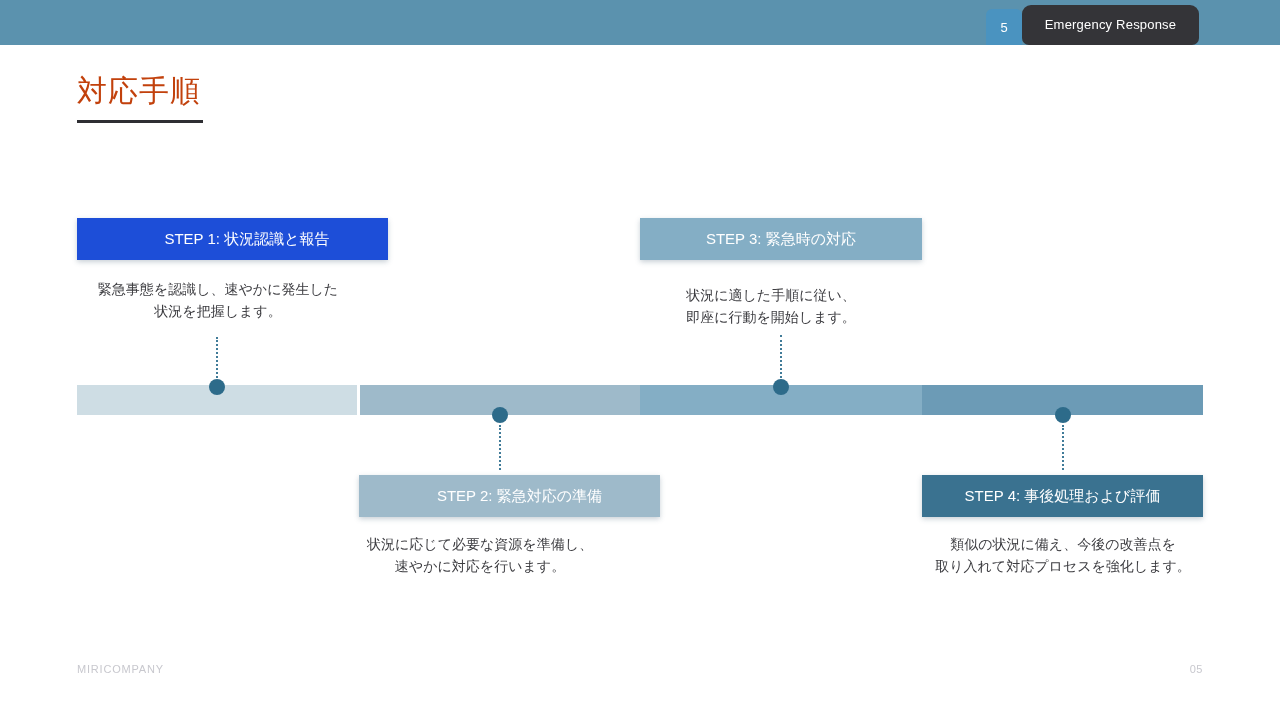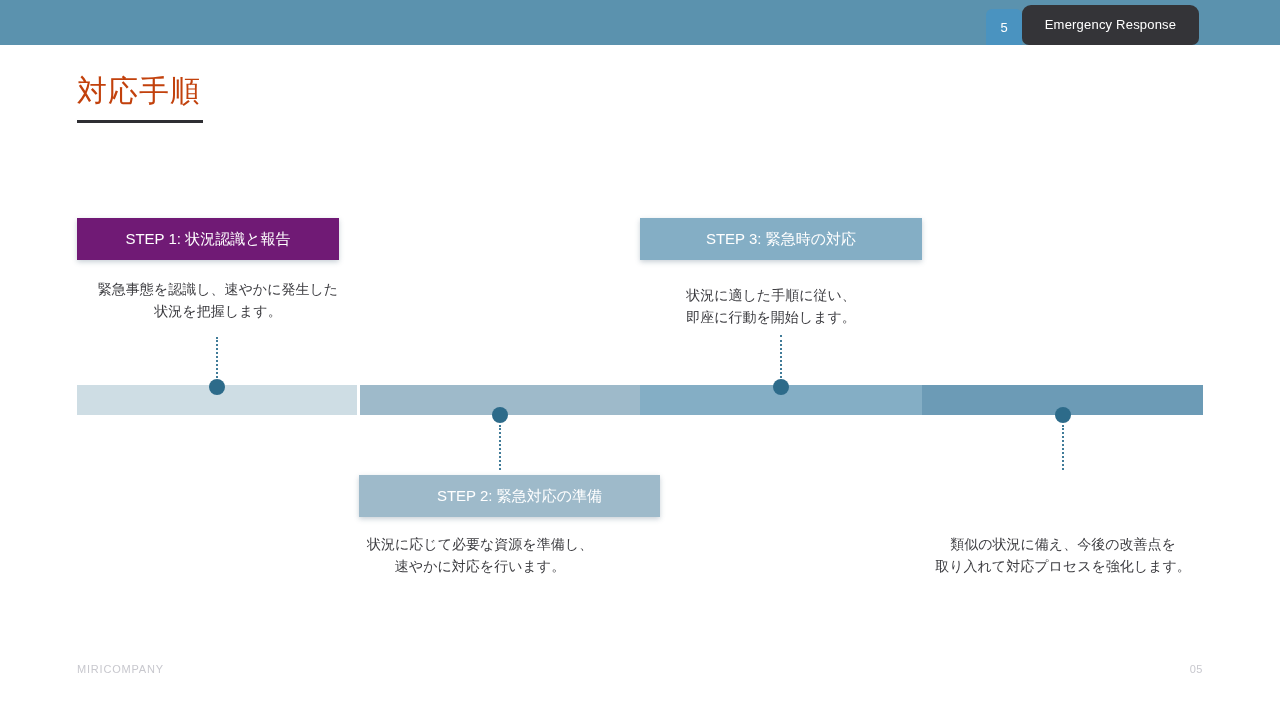--- a/index.html
+++ b/index.html
@@ -29,21 +29,21 @@
   .bar-seg{position:absolute;top:385px;height:30px;}
   .seg1{left:77px;width:280px;background:#cedde4;}
   .seg2{left:360px;width:280px;background:#9ebaca;}
   .seg3{left:640px;width:282px;background:#84aec5;}
   .seg4{left:922px;width:281px;background:#6c9bb6;}
   
   .step-box{
     position:absolute;height:42px;color:#ffffff;font-size:15px;line-height:42px;
     text-align:center;box-shadow:0 2px 5px rgba(60,90,110,.28);white-space:nowrap;
   }
-  .box1{left:77px; top:218px;width:262px;background:#701a75;}
+  .box1{left:77px; top:218px;width:282px;background:#1d4ed8;padding-left:29px;}
   .box2{left:359px;top:475px;width:281px;background:#9ebaca;padding-left:20px;}
   .box3{left:640px;top:218px;width:282px;background:#84aec5;}
   .box4{left:922px;top:475px;width:281px;background:#3a7290;}
   
   .step-desc{position:absolute;width:300px;text-align:center;font-size:14px;color:#3c3c40;line-height:22px;}
   .step-desc span{display:block;}
   .desc1{left:68px;  top:278px;}
   .desc2{left:330px; top:533px;}
   .desc3{left:621px; top:276px;margin-top:8px;}
   .desc4{left:913px; top:533px;}
@@ -101,20 +101,21 @@
   <div class="dot dot2"></div>
 
   <div class="step-box box3">STEP 3: 緊急時の対応</div>
   <div class="step-desc desc3">
     <span>状況に適した手順に従い、</span>
     <span>即座に行動を開始します。</span>
   </div>
   <div class="connector conn3"></div>
   <div class="dot dot3"></div>
 
+  <div class="step-box box4">STEP 4: 事後処理および評価</div>
   <div class="step-desc desc4">
     <span>類似の状況に備え、今後の改善点を</span>
     <span>取り入れて対応プロセスを強化します。</span>
   </div>
   <div class="connector conn4"></div>
   <div class="dot dot4"></div>
 
   <div class="footer-company">MIRICOMPANY</div>
   <div class="footer-page">05</div>
 

